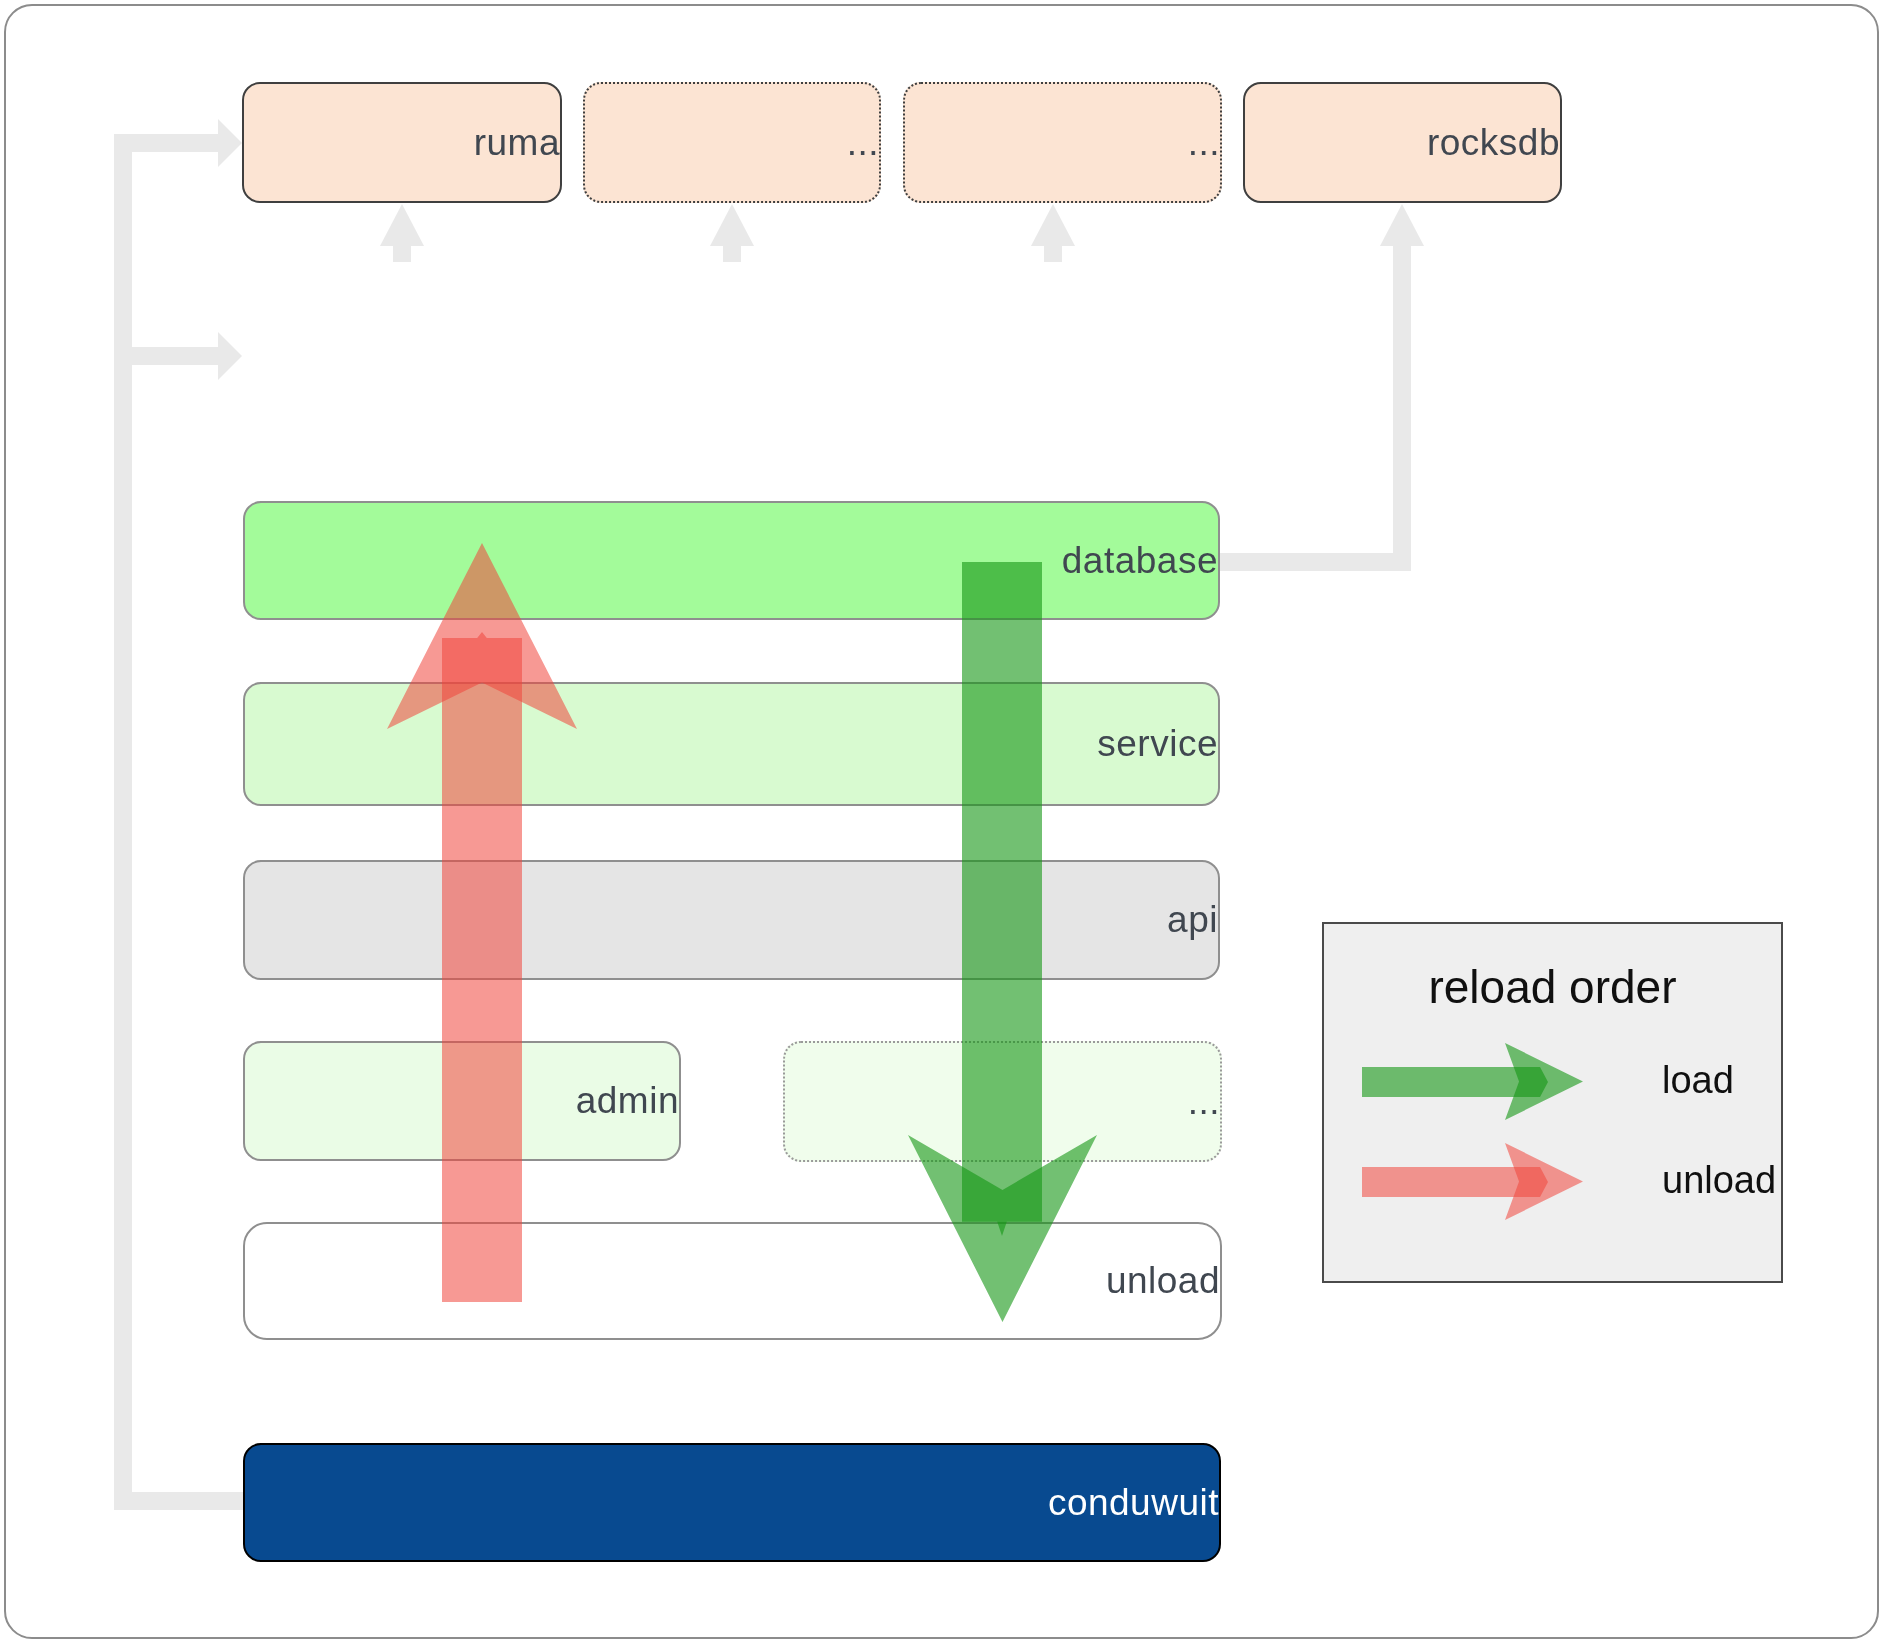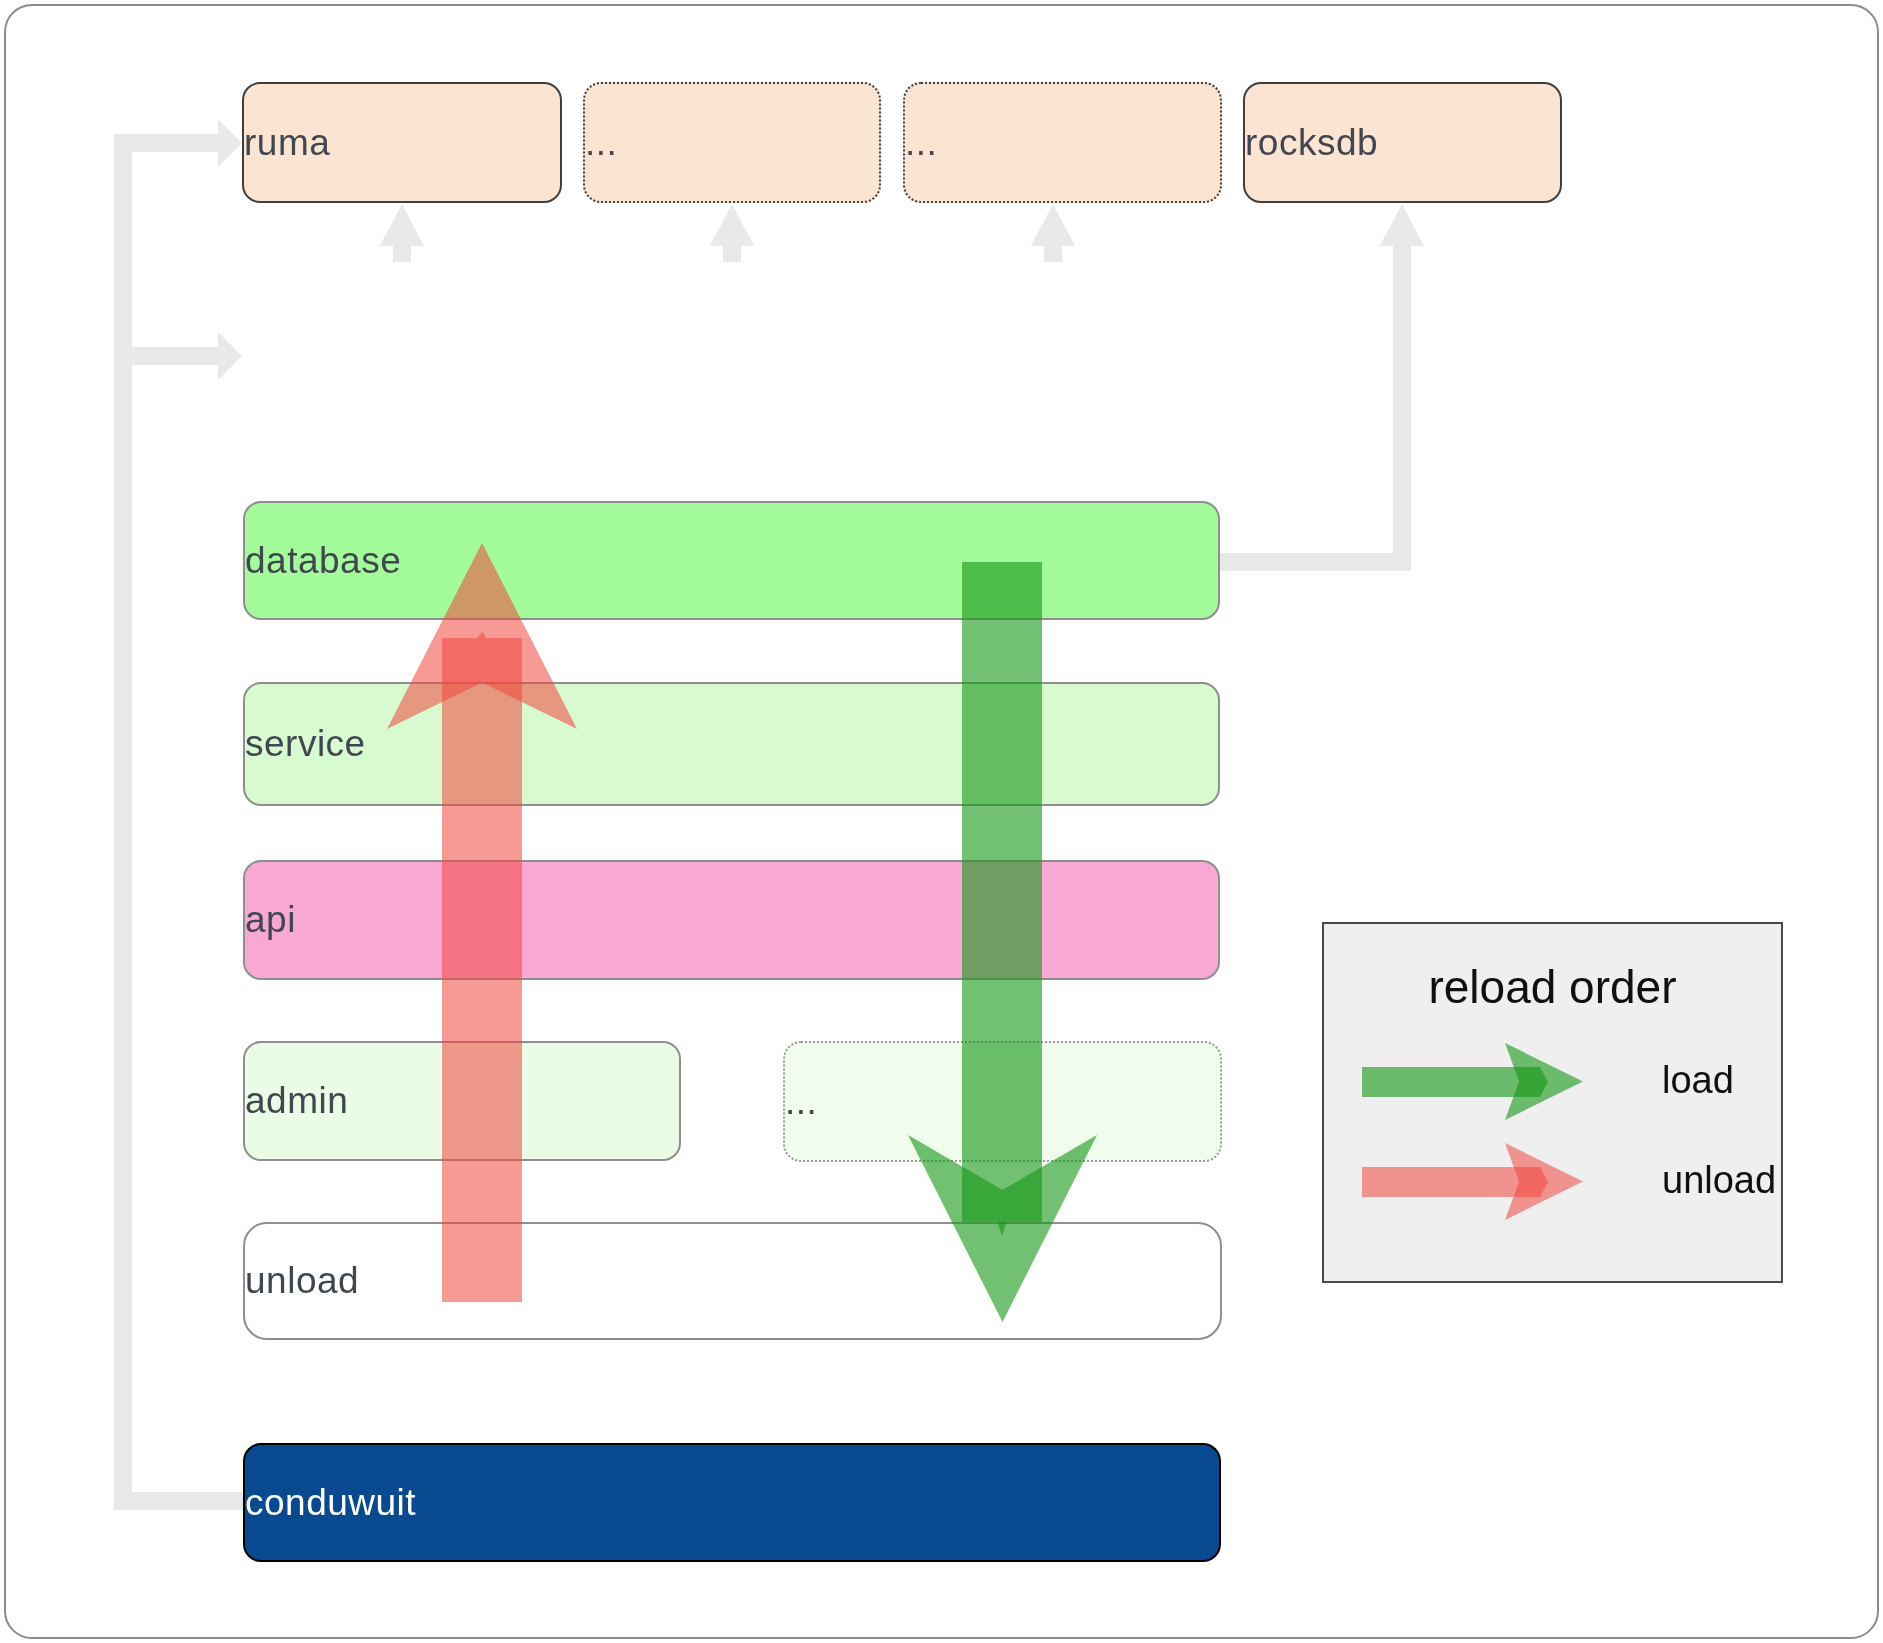--- a/index.html
+++ b/index.html
@@ -5,30 +5,30 @@
   html,body{margin:0;padding:0;background:#fff;}
   #stage{
     position:relative;width:1883px;height:1643px;background:#ffffff;
     font-family:"Liberation Sans", sans-serif;overflow:hidden;
   }
   #frame{
     position:absolute;left:4px;top:4px;right:4px;bottom:4px;
     border:2px solid #8c8c8c;border-radius:28px;pointer-events:none;
   }
   .box{
-    position:absolute;display:flex;align-items:center;justify-content:flex-start;
+    position:absolute;display:flex;align-items:center;justify-content:flex-end;
     box-sizing:border-box;border-radius:18px;
     font-size:37px;color:#404750;letter-spacing:.5px;
   }
   .peach{background:#fce4d3;border:2px solid #3f3f3f;}
   .peach.dotted{border:2px dotted #3f3f3f;}
   .blue{background:#d5e8fa;border:2px solid #8f8f8f;}
   .dbgreen{background:#a3fb9a;border:2px solid #8f8f8f;}
   .svcgreen{background:#d8fad0;border:2px solid #8f8f8f;}
-  .apigreen{background:#f9a8d4;border:2px solid #8f8f8f;}
+  .apigreen{background:#e5e5e5;border:2px solid #8f8f8f;}
   .admgreen{background:#eafce6;border:2px solid #8f8f8f;}
   .admdots{background:#f0fdec;border:2px dotted #9a9a9a;}
   .routerbox{background:#ffffff;border:2px solid #8f8f8f;border-radius:24px;}
   .navy{background:#084a90;border:2px solid #000;color:#ffffff;font-weight:400;}
   .gray{position:absolute;background:#e9e9e9;}
   .tri{position:absolute;background:#e9e9e9;}
   .up-head{clip-path:polygon(50% 0,100% 100%,0 100%);}
   .right-head{clip-path:polygon(0 0,100% 50%,0 100%);}
   .red-fill{position:absolute;background:rgba(240,70,60,0.55);}
   .green-fill{position:absolute;background:rgba(20,150,20,0.60);}

